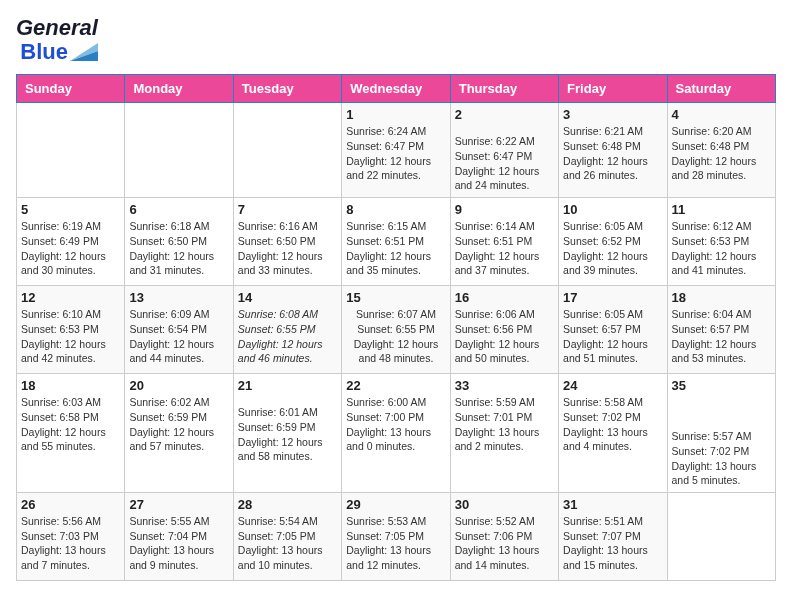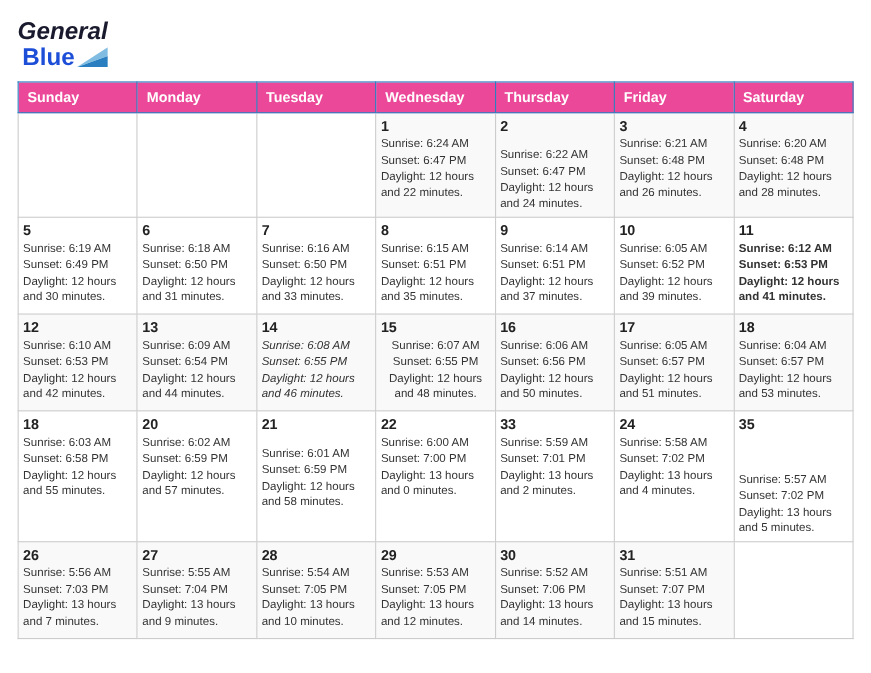--- a/index.html
+++ b/index.html
@@ -183,21 +183,21 @@
         </td>
         <td>
           <div class="day-num">10</div>
           <div class="day-info" style="white-space: pre-line;">Sunrise: 6:05 AM
 Sunset: 6:52 PM
 Daylight: 12 hours
 and 39 minutes.</div>
         </td>
         <td>
           <div class="day-num">11</div>
-          <div class="day-info" style="white-space: pre-line; font-weight: bold;">Sunrise: 6:12 AM
+          <div class="day-info" style="white-space: pre-line;">Sunrise: 6:12 AM
 Sunset: 6:53 PM
 Daylight: 12 hours
 and 41 minutes.</div>
         </td>
       </tr>
       <tr>
         <td>
           <div class="day-num">12</div>
           <div class="day-info" style="white-space: pre-line;">Sunrise: 6:10 AM
 Sunset: 6:53 PM

